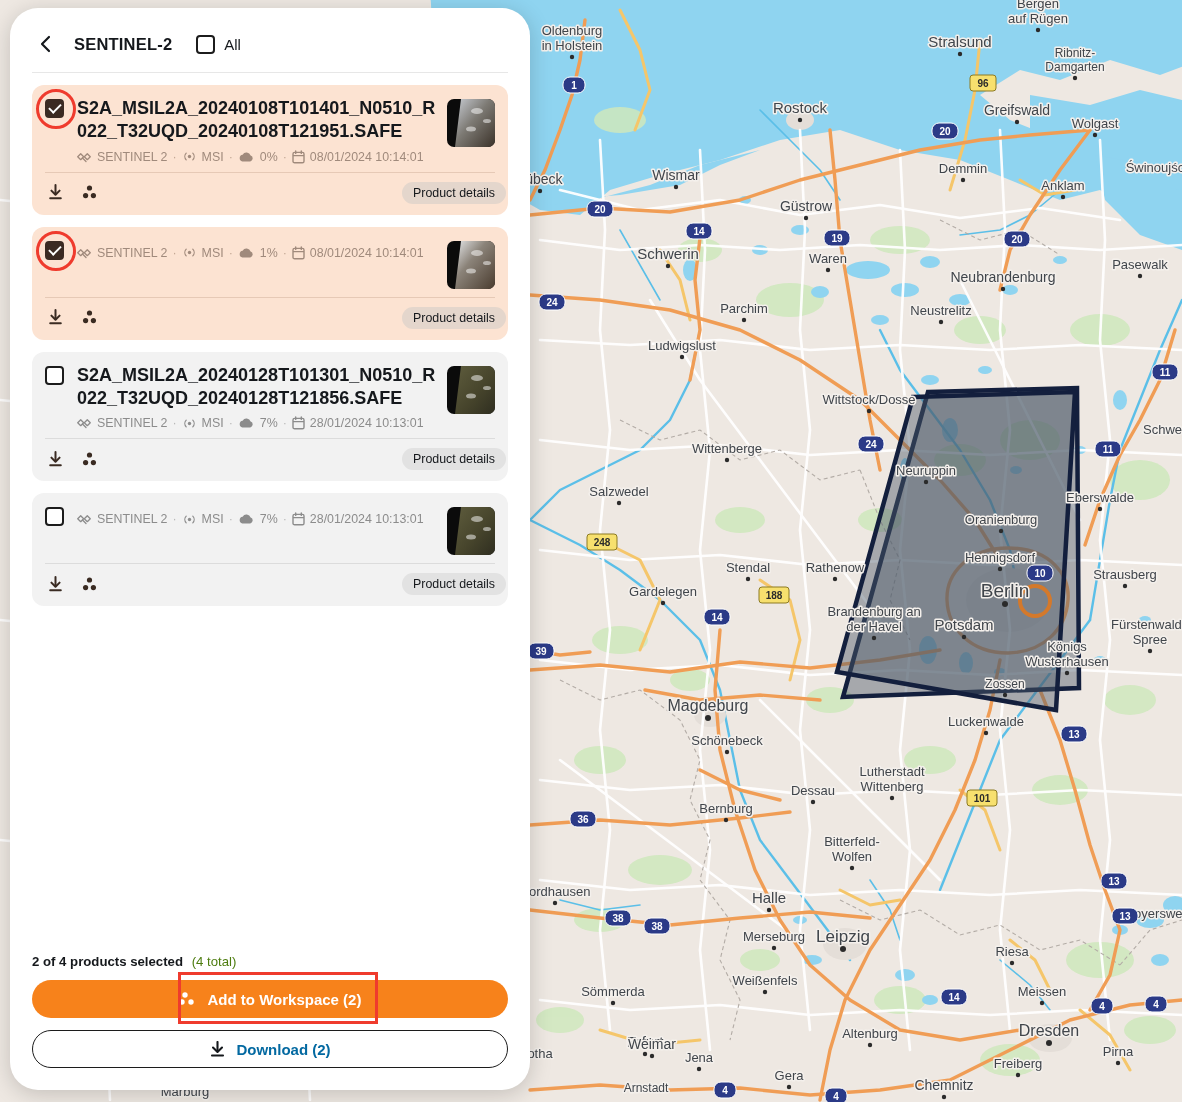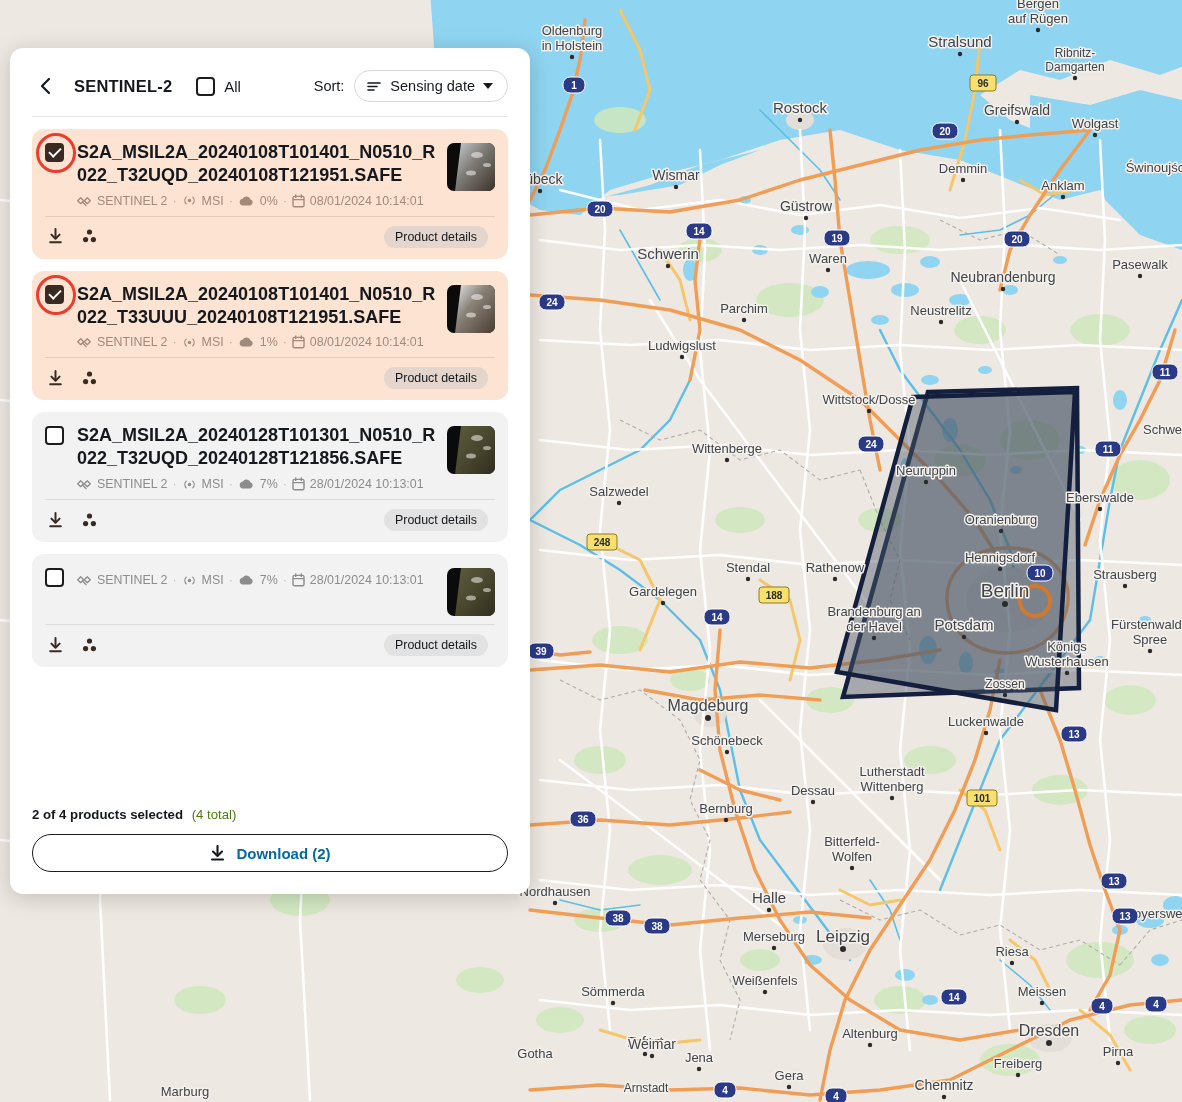--- a/index.html
+++ b/index.html
@@ -45,27 +45,26 @@
   .shield-b rect { fill: #f7e06e; stroke: #8d7b22; stroke-width: 1; }
   .shield-b text { fill: #2b2b2b; font-size: 10px; font-weight: bold; text-anchor: middle;
                    font-family: "Liberation Sans", sans-serif; }
 
   .footprint { fill: #4e5a6b; fill-opacity: .45; stroke: #131f3d; stroke-width: 4.5; }
   .aoi-circle { fill: none; stroke: #d4792b; stroke-width: 4; }
 
   
   #panel {
     position: absolute; left: 10px; top: 8px;
-    width: 520px; height: 846px;
+    width: 520px; height: 1082px;
     background: #ffffff;
-    border-radius: 13px;
+    border-radius: 28px;
     box-shadow: 0 4px 22px rgba(0,0,0,.18);
     display: flex; flex-direction: column;
     overflow: hidden;
-    margin-top: 40px;
   }
 
   
   .panel-head {
     display: flex; align-items: center;
     padding: 22px 22px 14px 22px;
     gap: 14px;
   }
   .back-btn {
     width: 28px; height: 28px; flex: none;
@@ -133,21 +132,21 @@
   .meta svg { display: block; flex: none; }
   .thumb {
     flex: none; width: 48px; height: 48px; border-radius: 7px;
     overflow: hidden; margin-top: 2px;
   }
   .thumb svg { display: block; }
   .card-sep { height: 1px; background: rgba(0,0,0,.09); margin: 0 13px; }
   .card.sel .card-sep { background: rgba(120,70,40,.16); }
   .card-actions {
     display: flex; align-items: center; gap: 16px;
-    padding: 9px 20px 11px 15px;
+    padding: 9px 2px 11px 15px;
   }
   .act-ico { cursor: pointer; display: flex; }
   .pd-btn {
     margin-left: auto; background: #e2e2e2; color: #15181c;
     font-size: 12.4px; border-radius: 13px; padding: 4px 11px;
     cursor: pointer; white-space: nowrap;
   }
   .card.sel .pd-btn { background: #e4d6cc; }
 
   
@@ -673,32 +672,20 @@
       <button class="back-btn">
         <svg width="20" height="20" viewBox="0 0 20 20">
           <path d="M13 3 L6 10 L13 17" fill="none" stroke="#15181c" stroke-width="2.2" stroke-linecap="round" stroke-linejoin="round"></path>
         </svg>
       </button>
       <div class="panel-title">SENTINEL-2</div>
       <div class="all-wrap">
         <span class="cb"></span>
         <span class="all-label">All</span>
       </div>
-      <div class="sort-zone">
-        <span class="sort-label">Sort:</span>
-        <div class="sort-sel">
-          <svg width="15" height="13" viewBox="0 0 15 13">
-            <line x1="1" y1="3" x2="13" y2="3" stroke="#15181c" stroke-width="1.6" stroke-linecap="round"></line>
-            <line x1="1" y1="6.5" x2="10" y2="6.5" stroke="#15181c" stroke-width="1.6" stroke-linecap="round"></line>
-            <line x1="1" y1="10" x2="7" y2="10" stroke="#15181c" stroke-width="1.6" stroke-linecap="round"></line>
-          </svg>
-          <span class="sort-txt">Sensing date</span>
-          <span class="caret"></span>
-        </div>
-      </div>
     </div>
 
     <div class="divider"></div>
 
     <div class="list" id="product-list">
         <div class="card sel">
     <div class="card-top">
       <div class="cb-outer">
         <span class="cb checked"></span>
         <span class="ring"></span>
@@ -767,21 +754,20 @@
       <span class="pd-btn">Product details</span>
     </div>
         </div>
         <div class="card sel">
     <div class="card-top">
       <div class="cb-outer">
         <span class="cb checked"></span>
         <span class="ring"></span>
       </div>
       <div class="card-main">
-        <div class="prod-name">S2A_MSIL2A_20240108T101401_N0510_R022_T33UUU_20240108T121951.SAFE</div>
         <div class="meta">
           <svg width="15" height="14" viewBox="0 0 15 14">
             <g fill="none" stroke="currentColor" stroke-width="1.3" stroke-linejoin="round">
               <rect x="1.6" y="4.6" width="4.2" height="4.2" transform="rotate(-45 3.7 6.7)"></rect>
               <rect x="8.2" y="4.6" width="4.2" height="4.2" transform="rotate(-45 10.3 6.7)"></rect>
             </g>
             <path d="M5.5 8 L9 11.5" stroke="currentColor" stroke-width="1.3" stroke-linecap="round"></path>
           </svg>
           <span>SENTINEL 2</span>
           <span class="sep">·</span>
@@ -976,20 +962,31 @@
       <span class="pd-btn">Product details</span>
     </div>
         </div>
       </div>
 
     <div class="panel-foot">
       <div class="sel-line">
         <span class="sel-strong">2 of 4 products selected</span>
         <span class="sel-total">(4 total)</span>
       </div>
+      <div class="btn-wrap">
+        <button class="btn btn-primary">
+          <svg width="19" height="16" viewBox="0 0 19 16">
+            <circle cx="6" cy="4" r="2.7" fill="#ffffff"></circle>
+            <circle cx="3" cy="11" r="2.7" fill="#ffffff"></circle>
+            <circle cx="12" cy="11" r="2.7" fill="#ffffff"></circle>
+          </svg>
+          <span>Add to Workspace (2)</span>
+        </button>
+        <div class="hl-box"></div>
+      </div>
       <button class="btn btn-outline">
         <svg width="17" height="17" viewBox="0 0 17 17">
           <path d="M8.5 1 L8.5 10" stroke="#15181c" stroke-width="2.1" stroke-linecap="round"></path>
           <path d="M4 6.5 L8.5 11 L13 6.5" fill="none" stroke="#15181c" stroke-width="2.1" stroke-linecap="round" stroke-linejoin="round"></path>
           <path d="M3 14.5 L14 14.5" stroke="#15181c" stroke-width="2.1" stroke-linecap="round"></path>
         </svg>
         <span>Download (2)</span>
       </button>
     </div>
   </div>

